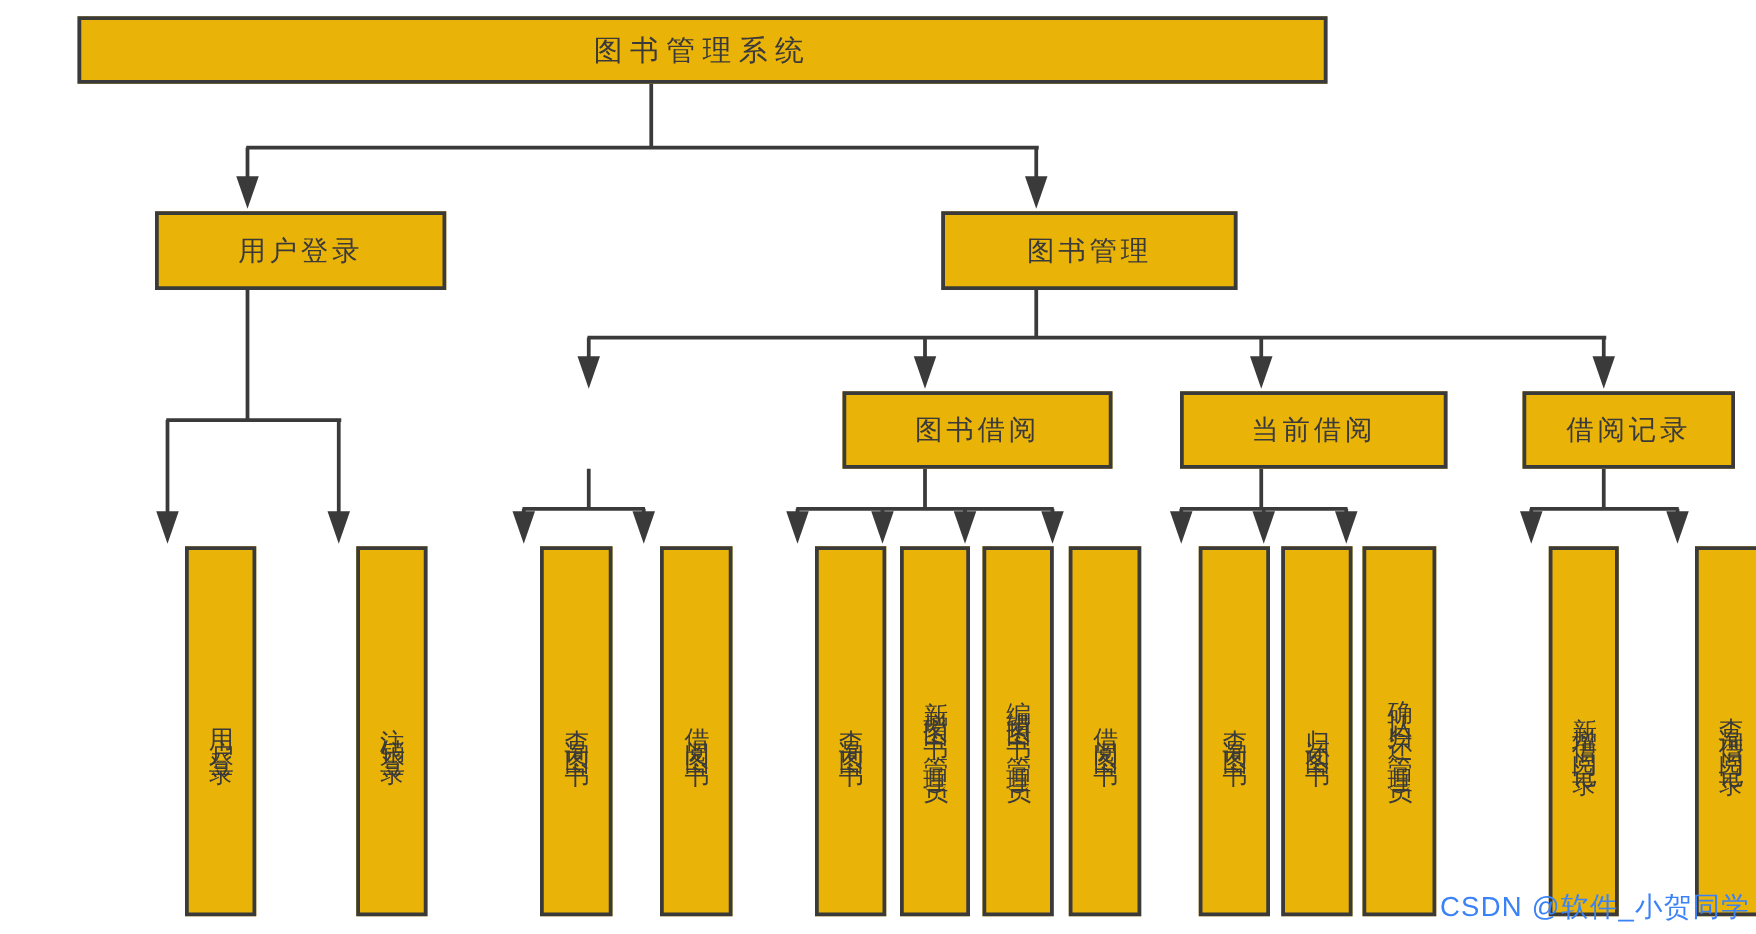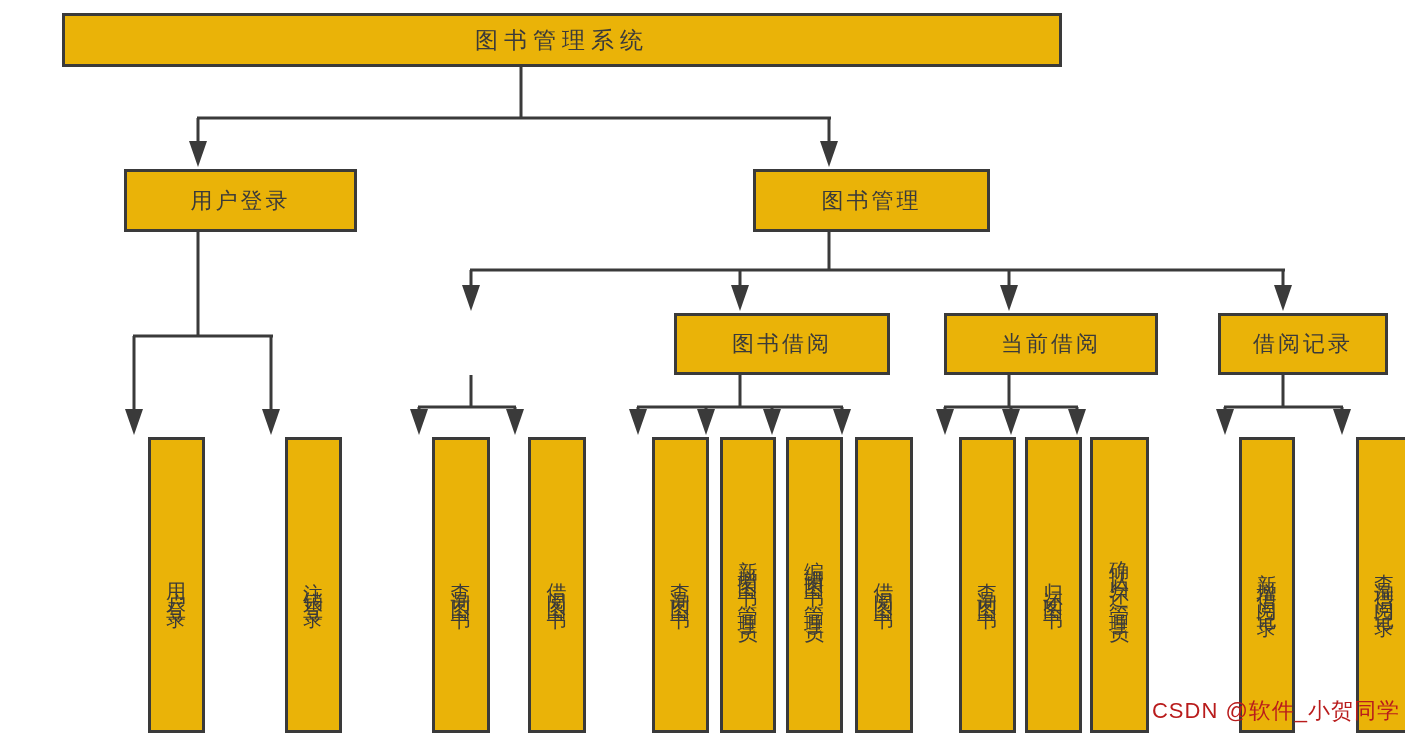--- a/index.html
+++ b/index.html
@@ -29,24 +29,24 @@
   .leaf .vtext{
     writing-mode:vertical-rl;
     text-orientation:mixed;
     letter-spacing:9px;
     line-height:1;
     white-space:nowrap;
   }
   #watermark{
     position:absolute;
     right:5px;
-    top:696px;
+    top:711px;
     font-size:22px;
     letter-spacing:1px;
-    color:#b91c1c;
+    color:#3b82f6;
     z-index:5;
     white-space:nowrap;
   }
 </style>
 </head>
 <body>
 
 <div id="stage">
 
   <svg id="wires" viewBox="0 0 1405 747" xmlns="http://www.w3.org/2000/svg">

